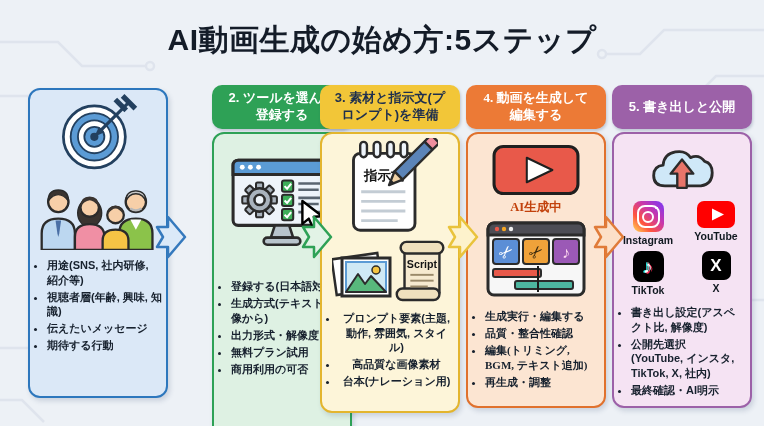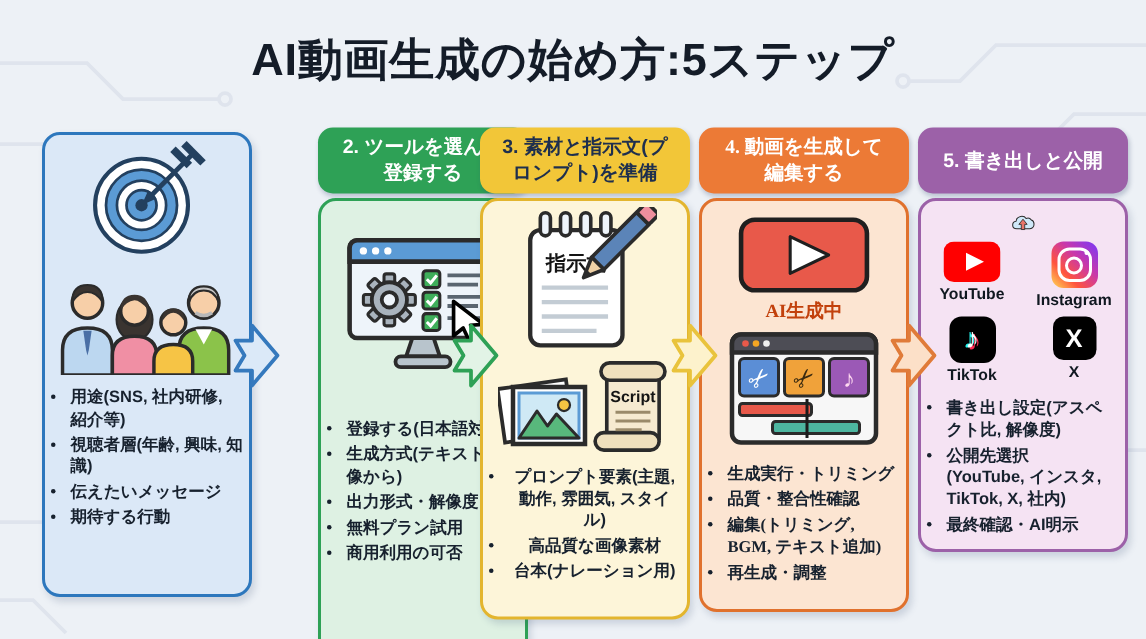--- a/index.html
+++ b/index.html
@@ -7,21 +7,21 @@
   body { font-family:"Liberation Sans","DejaVu Sans",sans-serif; }
   .page { position:relative; width:764px; height:426px; background:#edf1f6; overflow:hidden; }
   .circuit { position:absolute; inset:0; z-index:0; }
   .title { position:absolute; top:20px; left:0; width:100%; text-align:center;
            font-size:30px; font-weight:800; color:#141c28; letter-spacing:.5px; z-index:2; }
   .card { position:absolute; top:85px; width:140px; display:flex; flex-direction:column; z-index:3; }
   .c1 { left:28px;  height:313px; }
   .c2 { left:174px; height:416px;margin-left:38px; }
   .c3 { left:320px; height:328px; }
   .c4 { left:466px; height:323px;font-family:Liberation Serif, serif; }
-  .c5 { left:612px; height:283px; }
+  .c5 { left:612px; height:323px; }
   .card-header { height:44px; flex:0 0 44px; border-radius:10px; background:var(--header-bg);
                  color:var(--header-fg); display:flex; align-items:center; justify-content:center;
                  text-align:center; font-size:13px; line-height:1.3; font-weight:800;
                  white-space:pre-line; box-shadow:1px 2px 3px rgba(50,70,110,.25); }
   .card-body { margin-top:3px; flex:1; border-radius:12px; background:var(--body-bg);
                border:2.5px solid var(--accent); display:flex; flex-direction:column;
                align-items:center; box-shadow:2px 3px 5px rgba(50,70,110,.18); overflow:hidden; }
   .bullets { width:100%; list-style:disc; padding:5px 4px 6px 17px; margin:0;
              color:#17212e; font-size:11px; font-weight:700; line-height:1.32; }
   .bullets li { margin-bottom:2.5px; white-space:pre-line; }
@@ -232,50 +232,50 @@
         <text x="20" y="37" text-anchor="middle" font-size="17" fill="#ffffff" transform="rotate(-45 20 31)">✂</text>
         <rect x="37" y="18" width="26" height="25" rx="3" fill="#f0a23a" stroke="#2b2b2b" stroke-width="2"></rect>
         <text x="50" y="37" text-anchor="middle" font-size="17" fill="#3a2a10" transform="rotate(-45 50 31)">✂</text>
         <rect x="67" y="18" width="26" height="25" rx="3" fill="#9b59b6" stroke="#2b2b2b" stroke-width="2"></rect>
         <text x="80" y="37" text-anchor="middle" font-size="16" fill="#ffd9f0">♪</text>
         <rect x="7" y="48" width="48" height="8" rx="2" fill="#e8594a" stroke="#2b2b2b" stroke-width="2"></rect>
         <rect x="29" y="60" width="58" height="8" rx="2" fill="#4db6a0" stroke="#2b2b2b" stroke-width="2"></rect>
         <line x1="52" y1="45" x2="52" y2="71" stroke="#1b1b1b" stroke-width="2"></line>
       </svg>
       <ul class="bullets" style="margin-top:7px;">
-          <li>生成実行・トリミング</li>
+          <li>生成実行・編集する</li>
           <li>品質・整合性確認</li>
           <li>編集(トリミング, BGM, テキスト追加)</li>
           <li>再生成・調整</li>
         </ul>
     </div>
   </div>
 
   <div class="card c5" style="--accent: #9c61a8; --body-bg: #f5e3f3; --header-bg: #9c61a8; --header-fg: #ffffff;">
     <div class="card-header">5. 書き出しと公開</div>
     <div class="card-body">
       <svg width="68" height="52" viewBox="0 0 72 54" style="margin-top:8px;">
         <path d="M18,46 Q6,46 6,35 Q6,25 16,24 Q17,12 29,10 Q40,8 45,16 Q54,12 60,20 Q68,22 68,32 Q68,44 56,46 Z" fill="#cfe8f8" stroke="#2b2b2b" stroke-width="3" stroke-linejoin="round"></path>
         <path d="M36,18 L48,33 H41 V48 H31 V33 H24 Z" fill="#e8756a" stroke="#2b2b2b" stroke-width="2.5" stroke-linejoin="round"></path>
       </svg>
       <div class="social-grid">
-        <div class="social-cell">
-          <svg width="38" height="27" viewBox="0 0 38 27">
-            <rect width="38" height="27" rx="7" fill="#ff0000"></rect>
-            <path d="M15,7.5 L27,13.5 L15,19.5 Z" fill="#ffffff"></path>
-          </svg>
-          <span class="social-name">YouTube</span>
-        </div>
         <div class="social-cell">
           <div class="ig-badge">
             <div class="ig-frame"></div>
               <div class="ig-lens"></div>
               <div class="ig-dot"></div>
           </div>
           <span class="social-name">Instagram</span>
+        </div>
+        <div class="social-cell">
+          <svg width="38" height="27" viewBox="0 0 38 27">
+            <rect width="38" height="27" rx="7" fill="#ff0000"></rect>
+            <path d="M15,7.5 L27,13.5 L15,19.5 Z" fill="#ffffff"></path>
+          </svg>
+          <span class="social-name">YouTube</span>
         </div>
         <div class="social-cell">
           <div class="tt-badge">
               <span class="tt-note">♪</span>
             </div>
           <span class="social-name">TikTok</span>
         </div>
         <div class="social-cell">
           <div class="x-badge">
               <span class="x-glyph">X</span>

